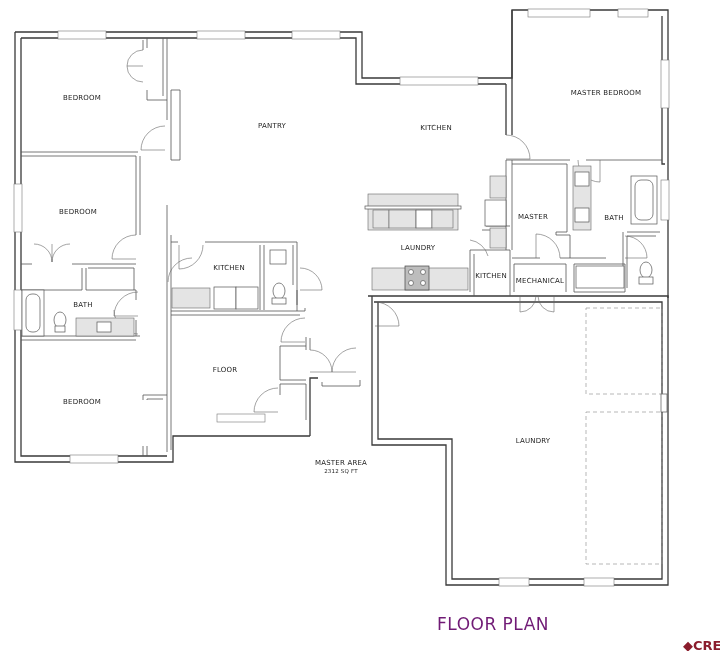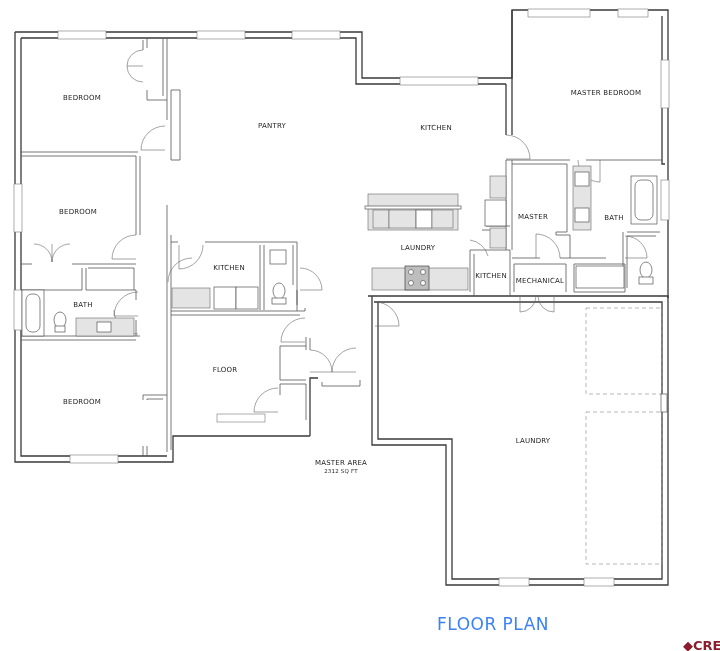--- a/index.html
+++ b/index.html
@@ -7,21 +7,21 @@
   svg { position: absolute; left: 0; top: 0; }
   .wall { fill: none; stroke: #3a3a3a; stroke-width: 1.3; }
   .wall-thin { fill: none; stroke: #555; stroke-width: 0.8; }
   .win { fill: #fff; stroke: #777; stroke-width: 0.6; }
   .door { fill: none; stroke: #666; stroke-width: 0.6; }
   .counter { fill: #e4e4e4; stroke: #666; stroke-width: 0.6; }
   .fixture { fill: #fff; stroke: #555; stroke-width: 0.7; }
   .dash { fill: none; stroke: #999; stroke-width: 0.7; stroke-dasharray: 4 3; }
   .lbl { position: absolute; font-family: "DejaVu Sans", sans-serif; font-size: 7px; color: #222; letter-spacing: 0.2px; white-space: nowrap; transform: translate(-50%, -50%); }
   .lbl-sm { font-size: 5.5px; }
-  .title { position: absolute; left: 437px; top: 614px; font-family: "DejaVu Sans", sans-serif; font-size: 17px; color: #3b82f6; letter-spacing: 0.5px; }
+  .title { position: absolute; left: 437px; top: 614px; font-family: "DejaVu Sans", sans-serif; font-size: 17px; color: #701a75; letter-spacing: 0.5px; }
   .brand { position: absolute; left: 683px; top: 638px; font-family: "DejaVu Sans", sans-serif; font-size: 13px; color: #8a1c2c; font-weight: bold; }
 </style>
 </head>
 <body>
 
 <svg width="720" height="651" viewBox="0 0 720 651">
 
   <g>
 
     <path class="wall" d="M15 32 H362 V78 H512 V10 H668 V298"></path>

